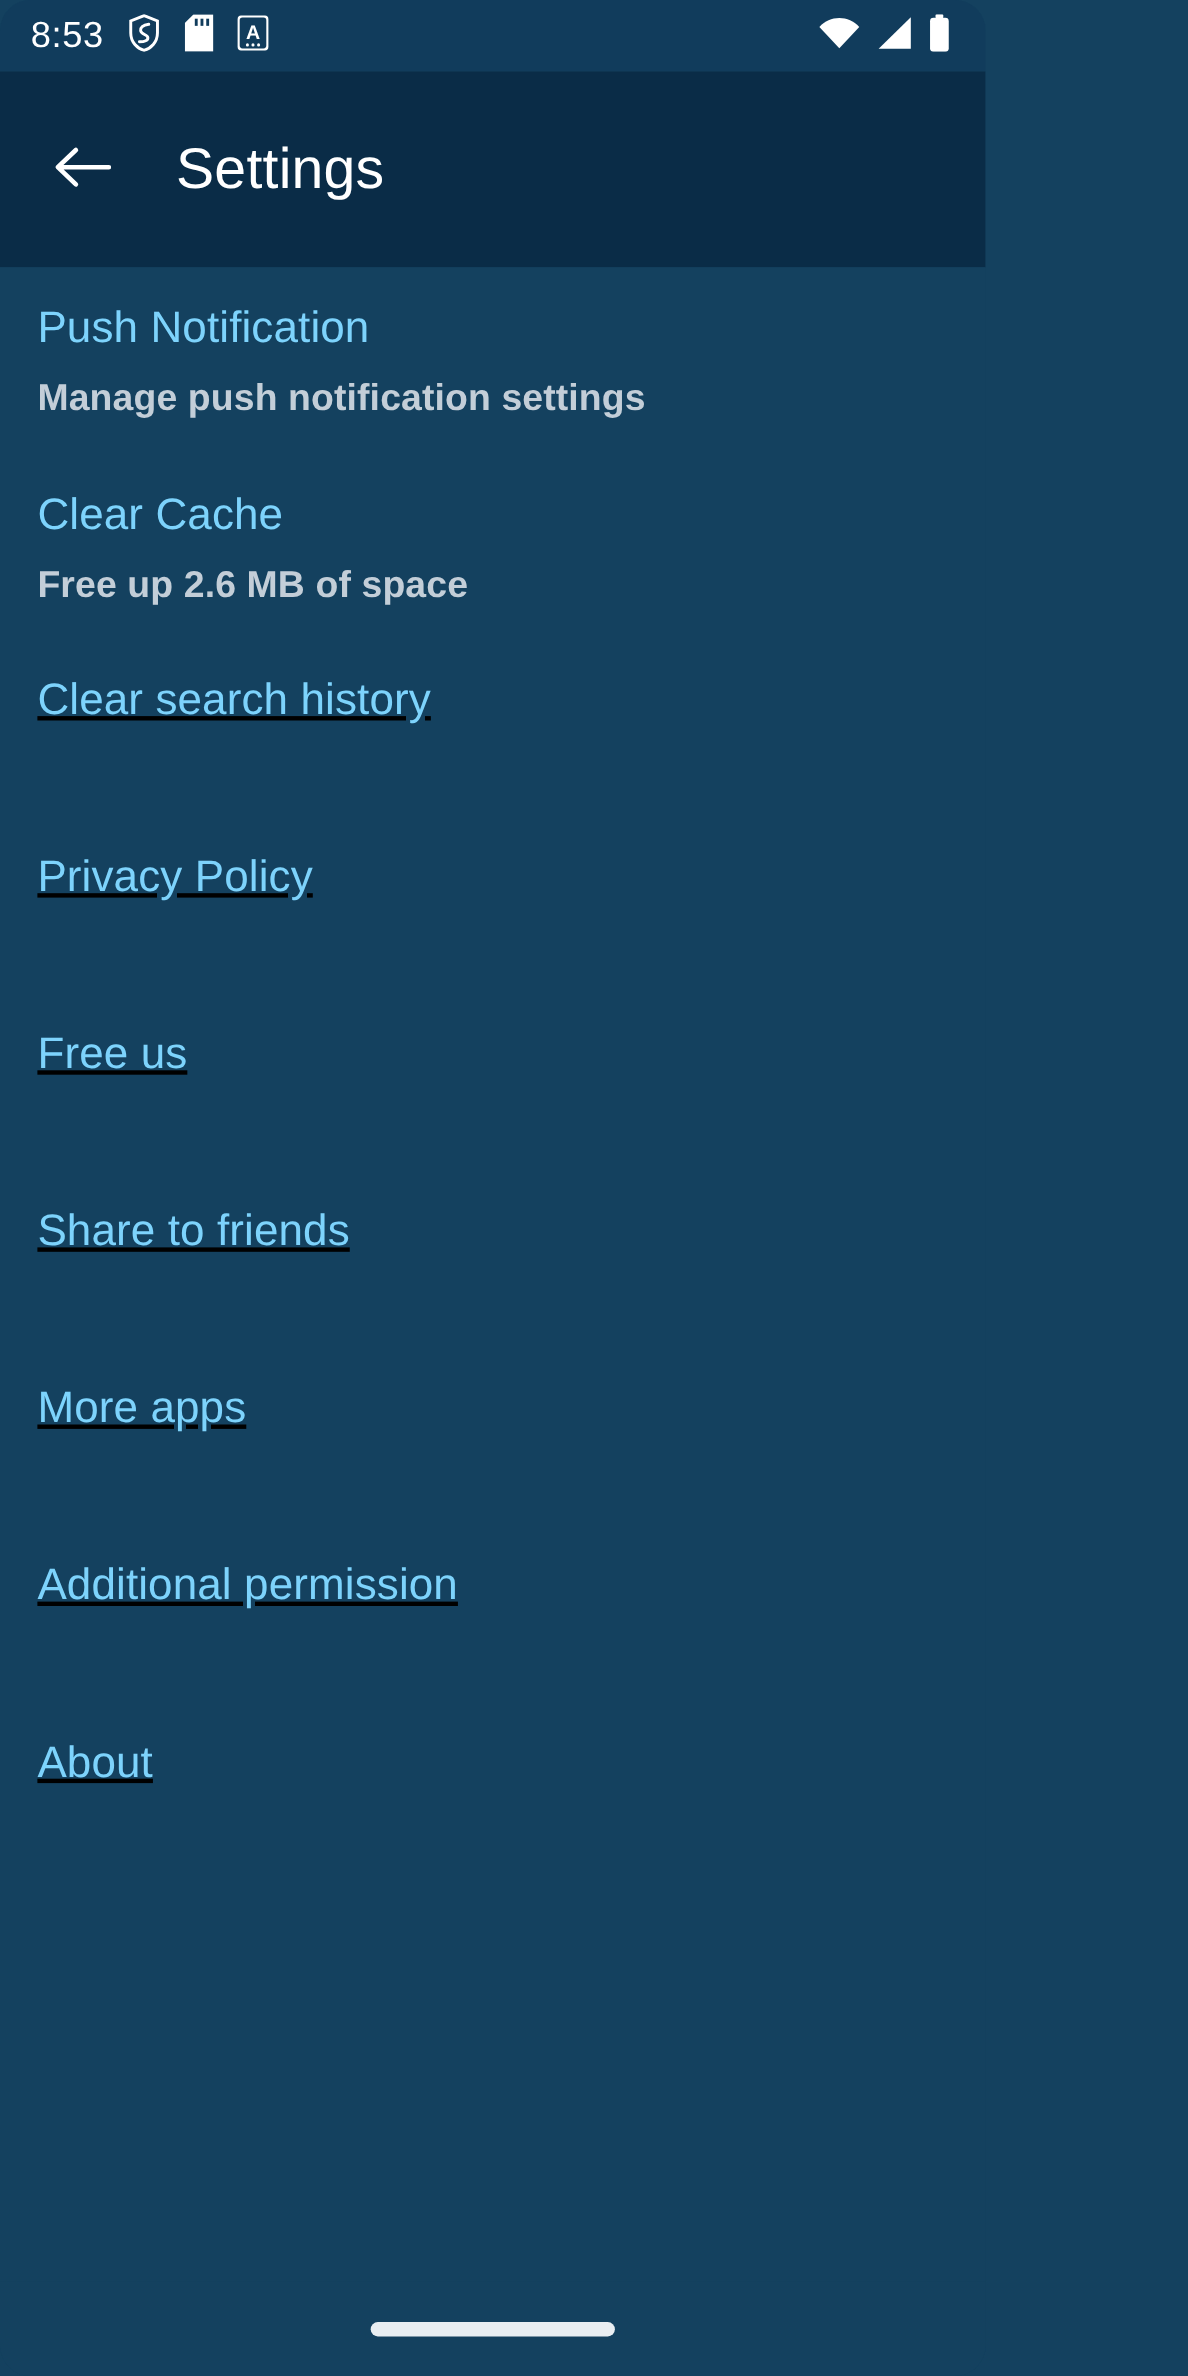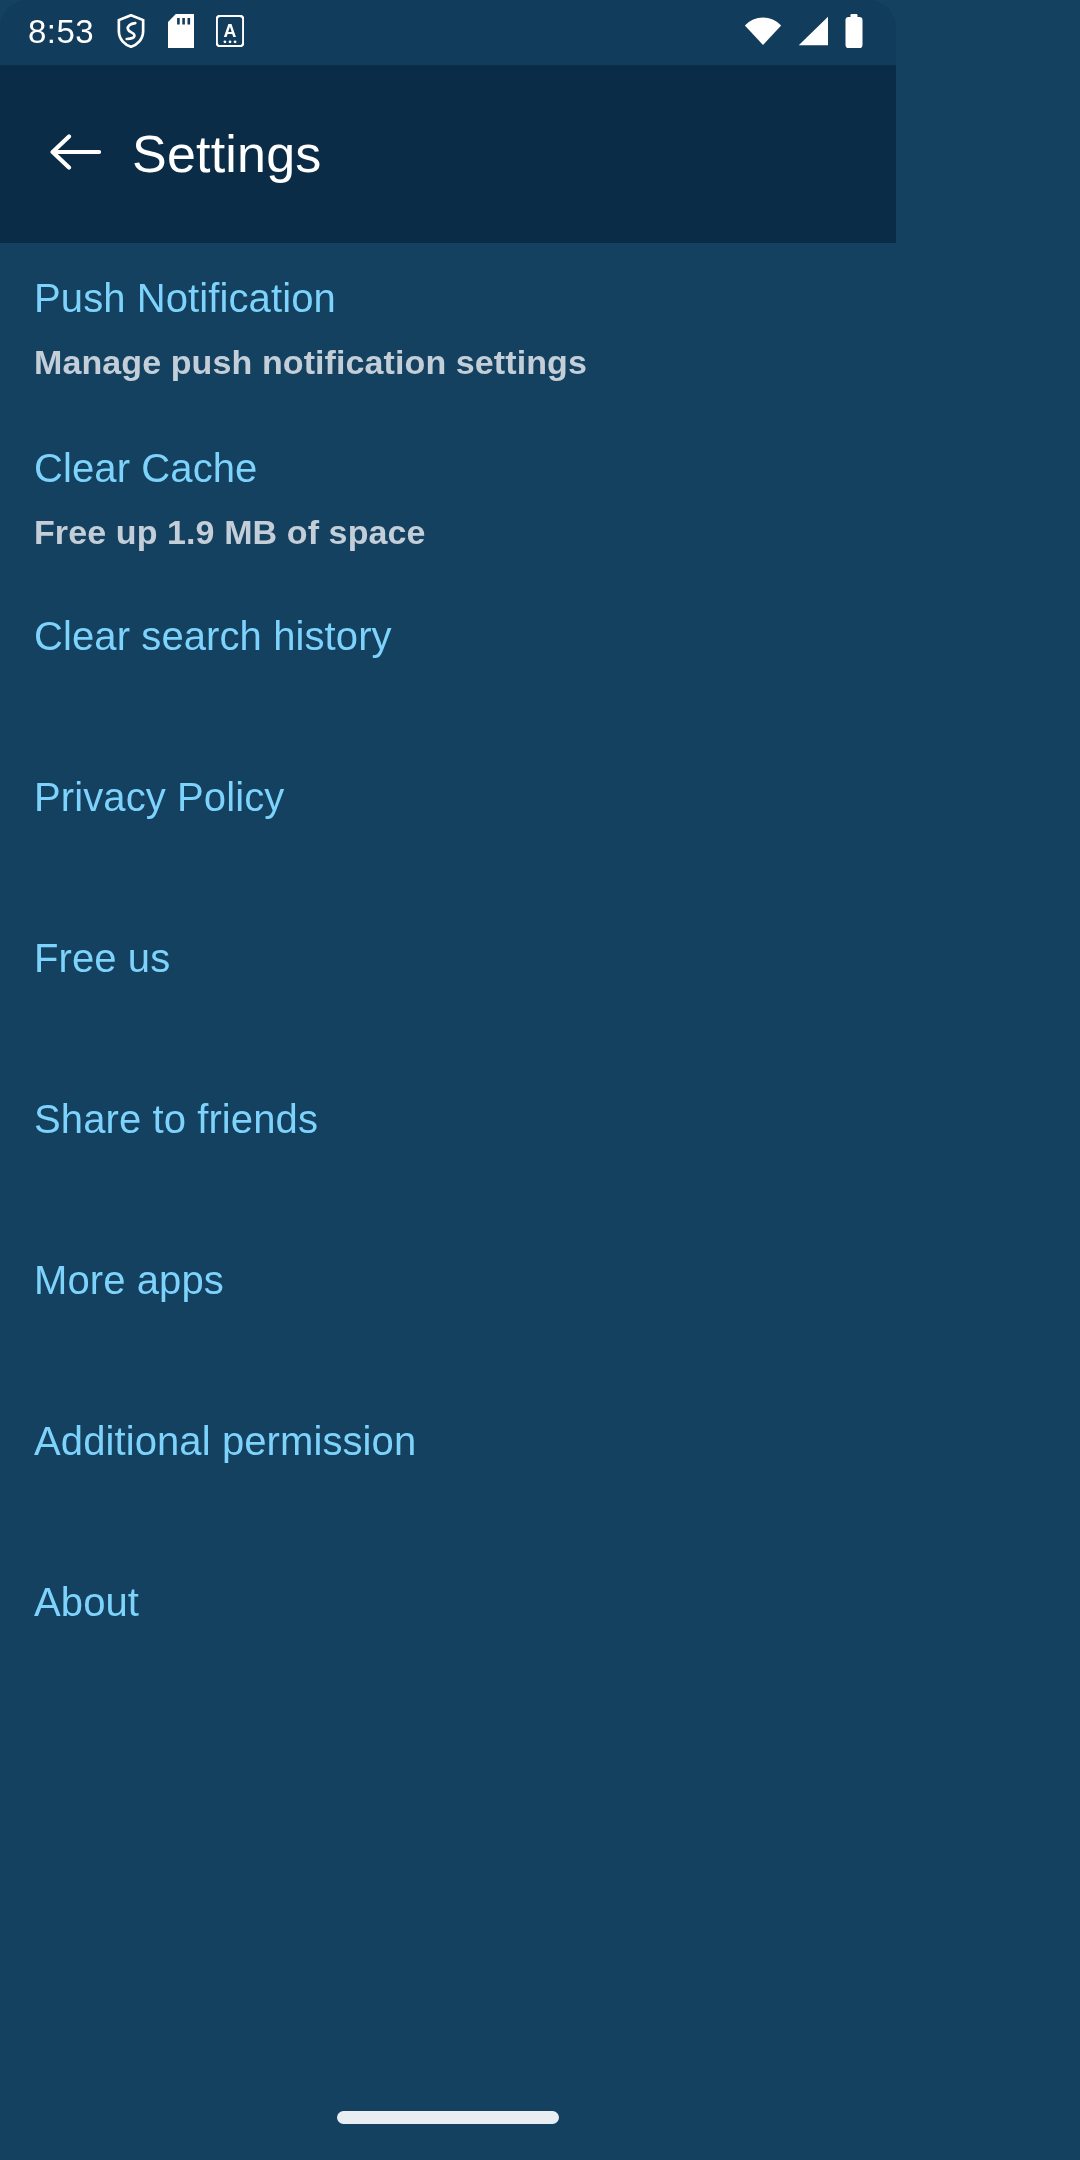--- a/index.html
+++ b/index.html
@@ -70,39 +70,39 @@
     display:flex;
     align-items:center;
     justify-content:center;
     flex:0 0 66px;
     cursor:pointer;
   }
   .app-title {
     font-size:52px;
     color:#ffffff;
     font-weight:400;
-    margin-left:24px;
+    margin-left:52px;
     letter-spacing:0.2px;
     line-height:1;
   }
 
   
   .settings-list {
     flex:1 1 auto;
     background:#14415f;
     padding-top:6px;
     overflow:hidden;
   }
   .list-item {
     padding:0 34px;
     display:block;
     cursor:pointer;
   }
   .list-item.two-line { height:170px; padding-top:26px; }
-  .list-item.one-line { height:161px; padding-top:24px; }
+  .list-item.one-line { height:161px; padding-top:24px;text-decoration:underline; }
 
   .item-title {
     font-size:40px;
     color:#7dd3fc;
     font-weight:400;
     line-height:1.18;
     letter-spacing:0.1px;
     white-space:nowrap;
   }
   .item-subtitle {
@@ -202,21 +202,21 @@
 
   <div class="settings-list">
 
     <div class="list-item two-line">
       <div class="item-title">Push Notification</div>
       <div class="item-subtitle">Manage push notification settings</div>
     </div>
 
     <div class="list-item two-line">
       <div class="item-title">Clear Cache</div>
-      <div class="item-subtitle">Free up 1.9 MB of space</div>
+      <div class="item-subtitle">Free up 2.6 MB of space</div>
     </div>
 
     <div class="list-item one-line">
       <div class="item-title">Clear search history</div>
     </div>
 
     <div class="list-item one-line">
       <div class="item-title">Privacy Policy</div>
     </div>
 

